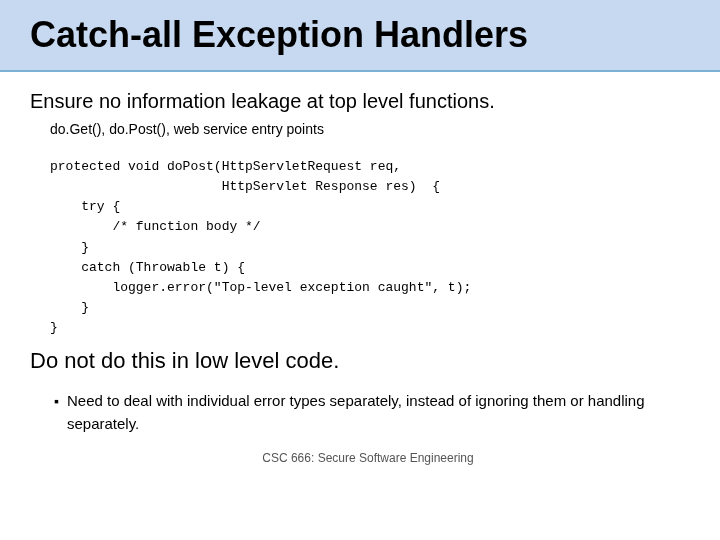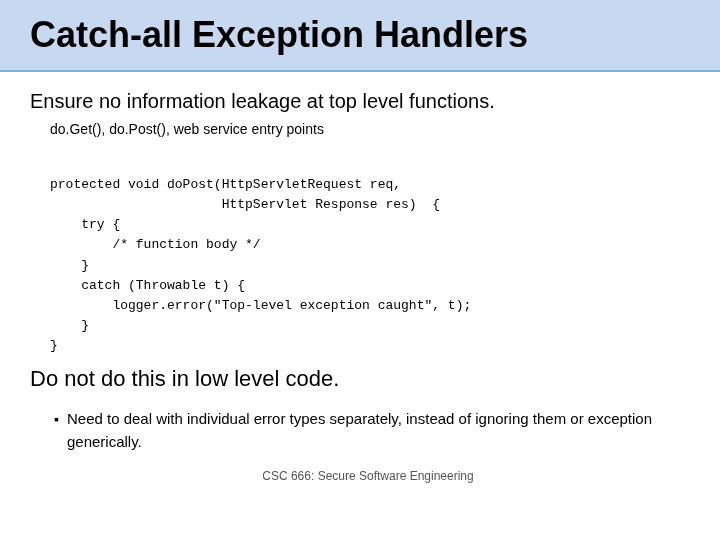--- a/index.html
+++ b/index.html
@@ -49,33 +49,32 @@
       font-size: 20px;
       color: #000000;
       margin-bottom: 8px;
       font-family: Arial, sans-serif;
     }
 
     .code-description {
       font-size: 14px;
       color: #000000;
       margin-left: 20px;
-      margin-bottom: 9px;
+      margin-bottom: 20px;
       font-family: Arial, sans-serif;
     }
 
     .code-block {
       font-family: 'Courier New', Courier, monospace;
       font-size: 13px;
       color: #000000;
       line-height: 1.55;
       margin-left: 20px;
       margin-bottom: 10px;
       white-space: pre;
-      margin-top: 29px;
     }
 
     .bottom-text {
       font-size: 22px;
       color: #000000;
       margin-bottom: 16px;
       font-family: Arial, sans-serif;
     }
 
     .bullet-list {
@@ -130,21 +129,21 @@
 <span>    catch (Throwable t) {</span>
 <span>        logger.error("Top-level exception caught", t);</span>
 <span>    }</span>
 <span>}</span></div>
 
     <p class="bottom-text">Do not do this in low level code.</p>
 
     <div class="bullet-list">
       <div class="bullet-item">
         <span class="bullet-icon">▪</span>
-        <span>Need to deal with individual error types separately, instead of ignoring them or exception generically.</span>
+        <span>Need to deal with individual error types separately, instead of ignoring them or handling separately.</span>
       </div>
     </div>
 
   </div>
 
   <div class="footer">
     <span>CSC 666: Secure Software Engineering</span>
   </div>
 
 </div>

